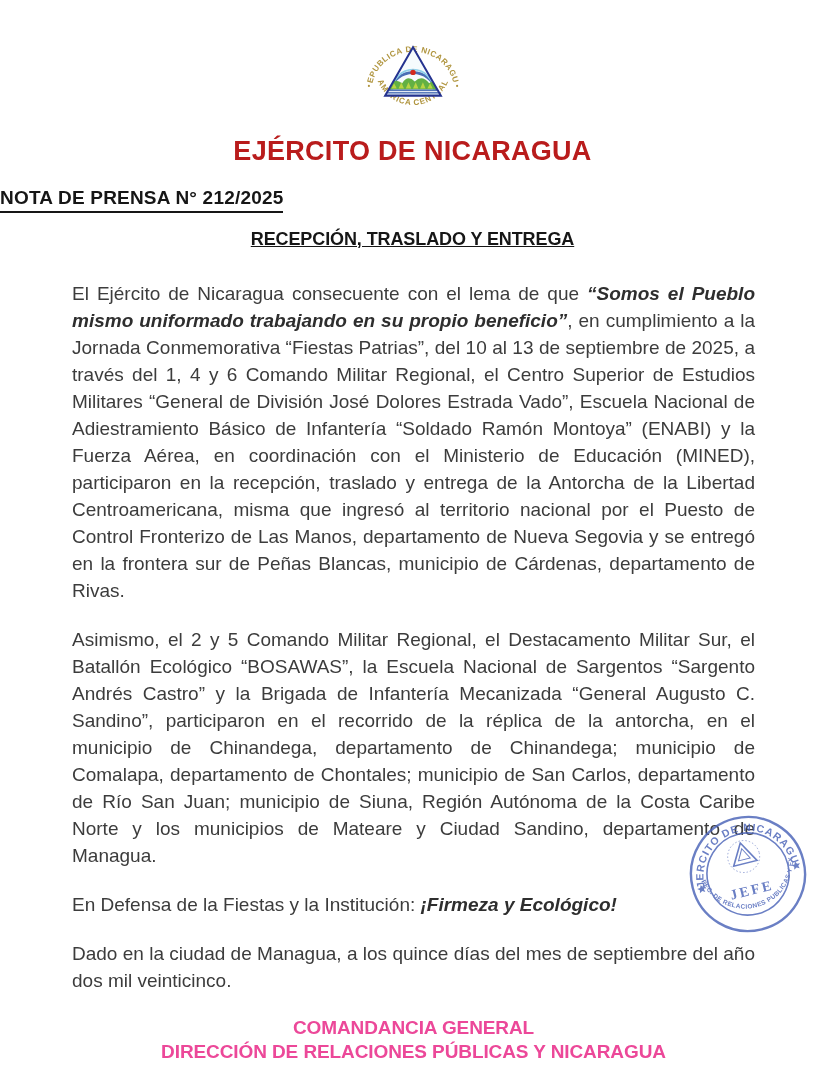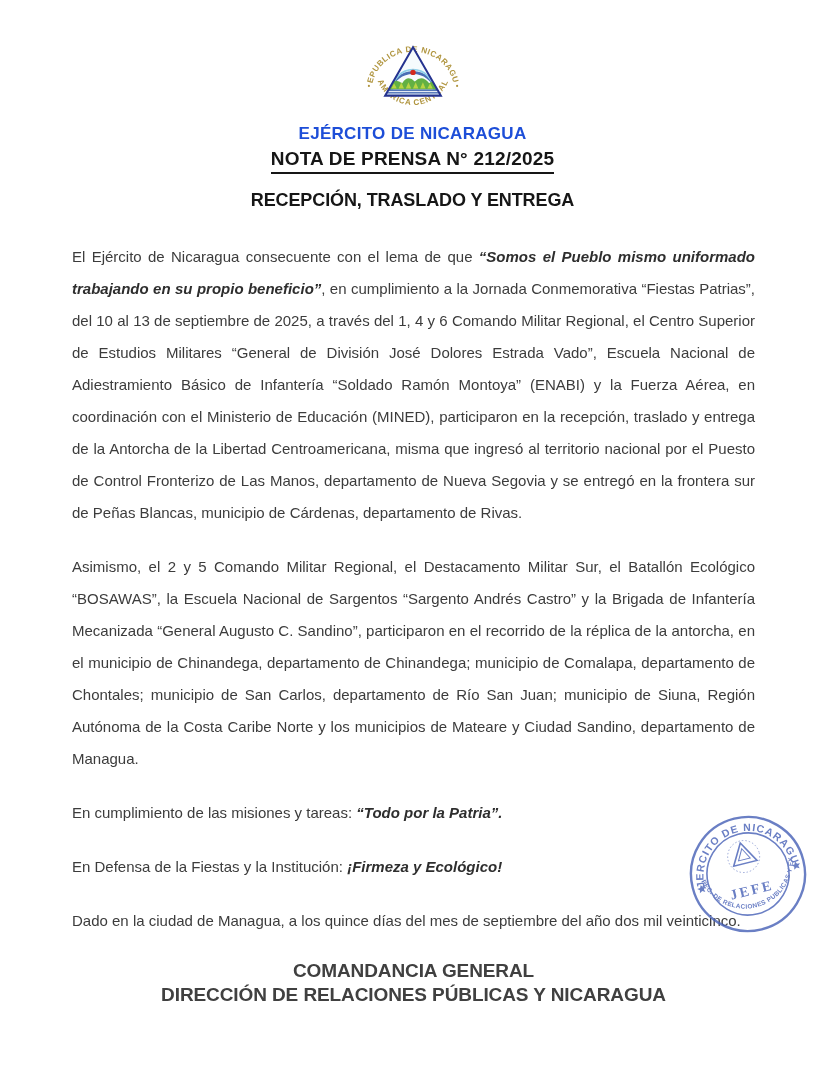--- a/index.html
+++ b/index.html
@@ -5,52 +5,52 @@
   html,body{margin:0;padding:0;background:#ffffff;}
   .page{
     position:relative;
     width:825px;height:1068px;
     background:#ffffff;
     font-family:"Liberation Sans",sans-serif;
     overflow:hidden;
   }
   .emblem-wrap{display:flex;justify-content:center;padding-top:32px;}
   .org-title{
-    margin:4px 0 0 0;
+    margin:16px 0 0 0;
     text-align:center;
-    font-size:17px;font-weight:bold;color:#1d4ed8;
+    font-size:27px;font-weight:bold;color:#b91c1c;
     letter-spacing:.3px;
   }
-  .nota-wrap{text-align:center;margin-top:4px;}
+  .nota-wrap{text-align:left;margin-top:20px;}
   .nota{
     display:inline-block;
     font-size:19px;font-weight:bold;color:#161616;
     border-bottom:2px solid #161616;
     padding-bottom:2px;letter-spacing:.2px;
   }
   .headline{
     margin:15px 0 0 0;
     text-align:center;
     font-size:18px;font-weight:bold;color:#161616;
     line-height:23px;letter-spacing:-.1px;
   }
-  .headline span{display:block;}
+  .headline span{display:block;text-decoration:underline;}
   .content{
     margin:29px 70px 0 72px;
   }
   .content p{
     margin:0 0 22px 0;
-    font-size:15px;line-height:32px;color:#3c3c3c;
+    font-size:19px;line-height:27px;color:#3c3c3c;
     text-align:justify;
   }
   .bi{font-weight:bold;font-style:italic;color:#2e2e2e;}
   .signature{
     margin:5px 70px 0 72px;
     text-align:center;
-    font-size:19px;font-weight:bold;color:#404040;
+    font-size:19px;font-weight:bold;color:#ec4899;
     line-height:24px;letter-spacing:-.1px;
   }
   .stamp{
     position:absolute;left:686px;top:812px;
     width:124px;height:124px;
     opacity:.82;
   }
   .arc-text{fill:#b0953f;font-family:"Liberation Sans",sans-serif;font-weight:bold;}
   .stamp-text{fill:#4a63b8;font-family:"Liberation Sans",sans-serif;}
   .stamp-jefe{fill:#4a63b8;font-family:"Liberation Serif",serif;font-weight:bold;}
@@ -100,21 +100,20 @@
 
   <h2 class="headline">
     <span>RECEPCIÓN, TRASLADO Y ENTREGA</span>
   </h2>
 
   <div class="content">
     <p><span>El Ejército de Nicaragua consecuente con el lema de que </span><span class="bi">“Somos el Pueblo mismo uniformado trabajando en su propio beneficio”</span><span>, en cumplimiento a la Jornada Conmemorativa “Fiestas Patrias”, del 10 al 13 de septiembre de 2025, a través del 1, 4 y 6 Comando Militar Regional, el Centro Superior de Estudios Militares “General de División José Dolores Estrada Vado”, Escuela Nacional de Adiestramiento Básico de Infantería “Soldado Ramón Montoya” (ENABI) y la Fuerza Aérea, en coordinación con el Ministerio de Educación (MINED), participaron en la recepción, traslado y entrega de la Antorcha de la Libertad Centroamericana, misma que ingresó al territorio nacional por el Puesto de Control Fronterizo de Las Manos, departamento de Nueva Segovia y se entregó en la frontera sur de Peñas Blancas, municipio de Cárdenas, departamento de Rivas.</span></p>
 
     <p><span>Asimismo, el 2 y 5 Comando Militar Regional, el Destacamento Militar Sur, el Batallón Ecológico “BOSAWAS”, la Escuela Nacional de Sargentos “Sargento Andrés Castro” y la Brigada de Infantería Mecanizada “General Augusto C. Sandino”, participaron en el recorrido de la réplica de la antorcha, en el municipio de Chinandega, departamento de Chinandega; municipio de Comalapa, departamento de Chontales; municipio de San Carlos, departamento de Río San Juan; municipio de Siuna, Región Autónoma de la Costa Caribe Norte y los municipios de Mateare y Ciudad Sandino, departamento de Managua.</span></p>
 
-    <p><span>En cumplimiento de las misiones y tareas: </span><span class="bi">“Todo por la Patria”.</span></p>
 
     <p><span>En Defensa de la Fiestas y la Institución: </span><span class="bi">¡Firmeza y Ecológico!</span></p>
 
     <p><span>Dado en la ciudad de Managua, a los quince días del mes de septiembre del año dos mil veinticinco.</span></p>
   </div>
 
   <div class="signature">
     <div>COMANDANCIA GENERAL</div>
     <div>DIRECCIÓN DE RELACIONES PÚBLICAS Y NICARAGUA</div>
   </div>

